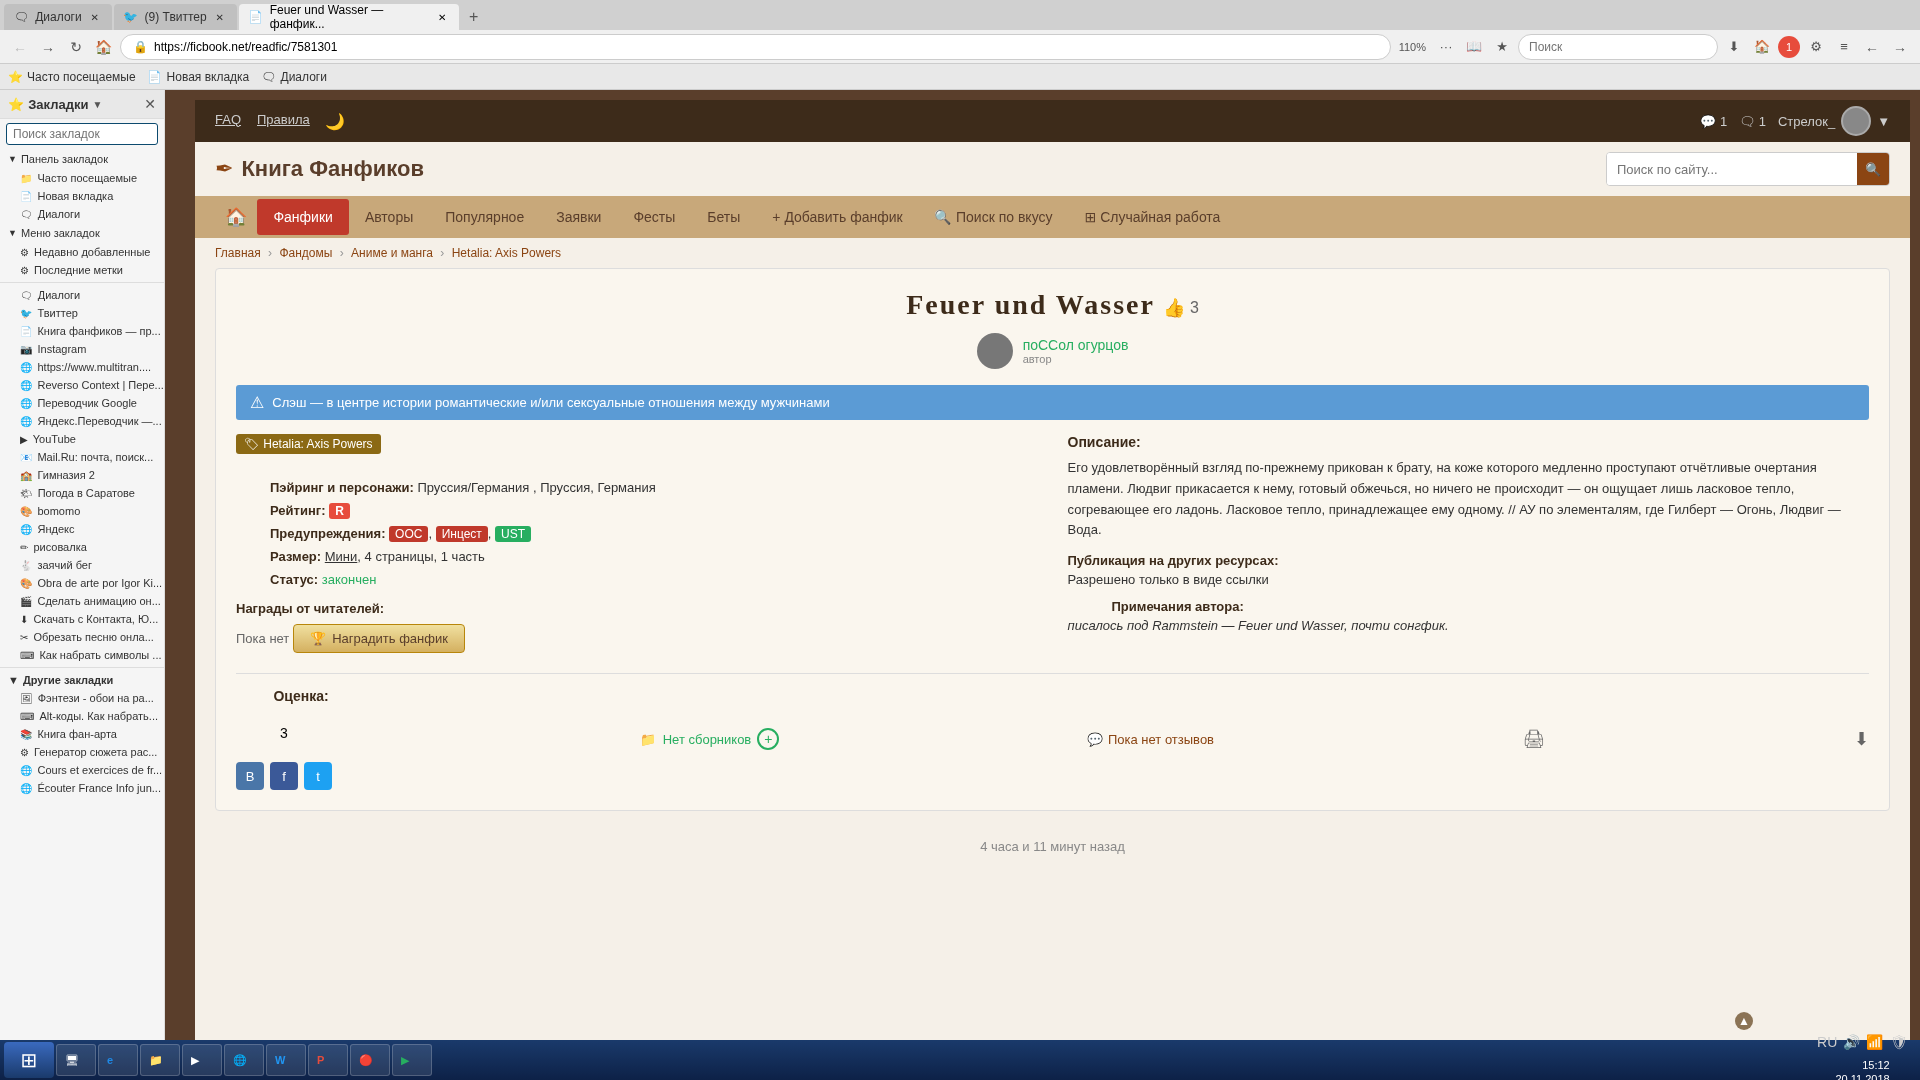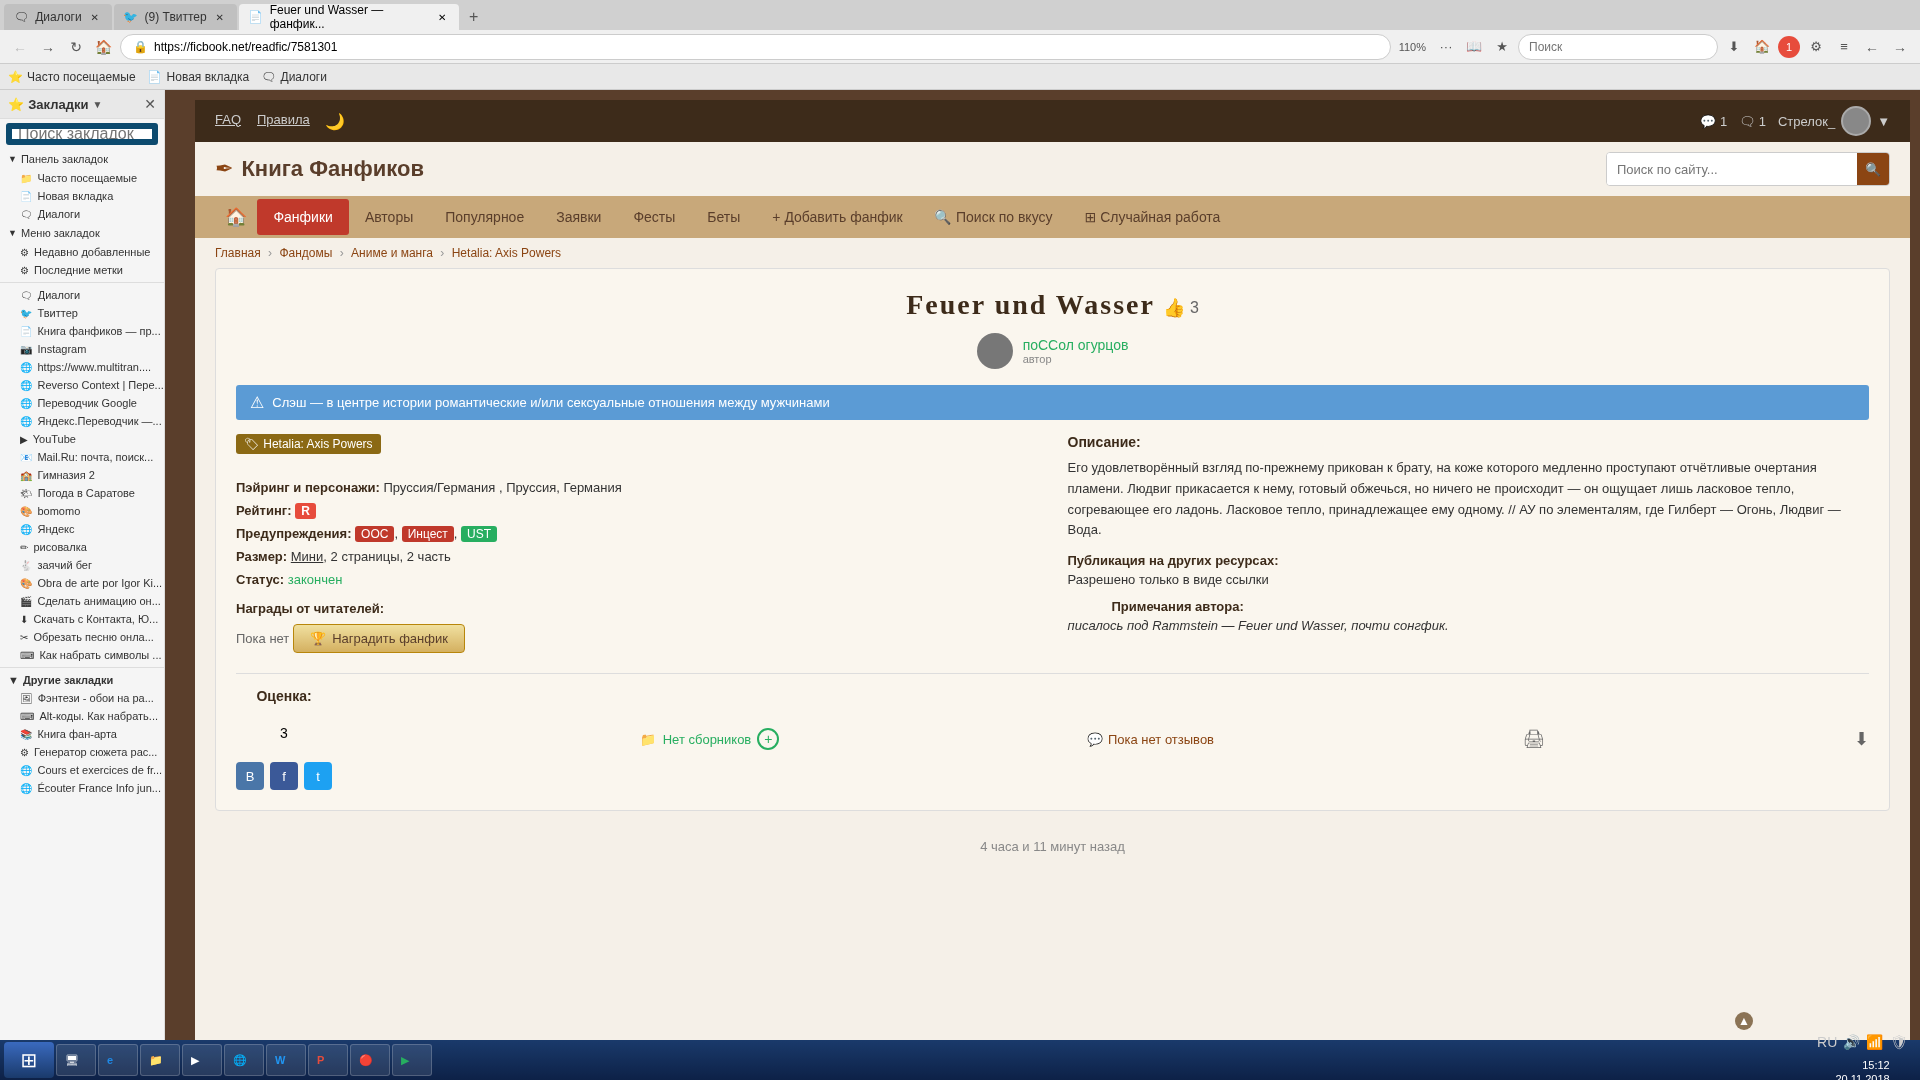--- a/index.html
+++ b/index.html
@@ -28,21 +28,21 @@
 
     
     .main-layout { display: flex; height: calc(1080px - 90px); }
 
     
     .sidebar { width: 165px; background: #f5f5f5; border-right: 1px solid #ddd; display: flex; flex-direction: column; overflow: hidden; flex-shrink: 0; }
     .sidebar-header { display: flex; align-items: center; justify-content: space-between; padding: 6px 8px; background: #e8e8e8; border-bottom: 1px solid #ddd; }
     .sidebar-title { font-size: 13px; font-weight: bold; color: #333; display: flex; align-items: center; gap: 4px; }
     .sidebar-close { cursor: pointer; font-size: 14px; color: #555; }
     .sidebar-search { padding: 4px 6px; }
-    .sidebar-search input { width: 100%; height: 22px; border: 6px solid #0c4a6e; border-radius: 3px; padding: 0 6px; font-size: 16px; }
+    .sidebar-search input { width: 100%; height: 22px; border: 1px solid #0c4a6e; border-radius: 3px; padding: 0 6px; font-size: 12px; }
     .sidebar-section { font-size: 11px; color: #333; padding: 4px 8px; cursor: pointer; display: flex; align-items: center; gap: 4px; }
     .sidebar-section .arrow { font-size: 9px; }
     .sidebar-items { overflow-y: auto; flex: 1; }
     .sidebar-item { font-size: 11px; color: #333; padding: 3px 8px 3px 20px; cursor: pointer; display: flex; align-items: center; gap: 5px; white-space: nowrap; overflow: hidden; text-overflow: ellipsis; }
     .sidebar-item .icon { font-size: 10px; }
     .sidebar-divider { height: 1px; background: #ddd; margin: 3px 0; }
     .sidebar-group-label { font-size: 11px; color: #333; padding: 3px 8px; font-weight: bold; display: flex; align-items: center; gap: 4px; cursor: pointer; }
 
     
     .content-area { flex: 1; overflow-y: auto; background: #5a3e2b; padding-left: 20px; }
@@ -101,21 +101,21 @@
 
     
     .fic-meta-grid { display: flex; gap: 30px; }
     .fic-meta-left { flex: 1; }
     .fic-meta-right { flex: 1; }
 
     
     .fandom-tag { display: inline-flex; align-items: center; gap: 4px; background: #8b6914; color: #fff; padding: 3px 8px; border-radius: 3px; font-size: 12px; margin-bottom: 14px; cursor: pointer; }
 
     .meta-row { margin-bottom: 8px; font-size: 13px; color: #333; }
-    .meta-label { font-weight: bold; color: #3d2b1a; }
+    .meta-label { font-weight: bold; color: #3d2b1a; margin-left: 34px; }
     .meta-value { color: #333; }
     .rating-badge { background: #e74c3c; color: #fff; padding: 1px 6px; border-radius: 3px; font-size: 12px; font-weight: bold; }
     .genre-tag { background: #27ae60; color: #fff; padding: 1px 6px; border-radius: 3px; font-size: 12px; cursor: pointer; }
     .genre-tag.dark { background: #c0392b; }
     .warning-tag { background: #c0392b; color: #fff; padding: 1px 6px; border-radius: 3px; font-size: 12px; cursor: pointer; }
     .warning-tag.green { background: #27ae60; }
     .status-done { color: #27ae60; }
 
     
     .desc-label { font-weight: bold; font-size: 14px; color: #3d2b1a; margin-bottom: 8px; }
@@ -506,21 +506,21 @@
               <span class="meta-label">Предупреждения:</span>
               <span class="warning-tag">OOC</span>,
               <span class="warning-tag">Инцест</span>,
               <span class="warning-tag green">UST</span>
             </div>
 
             <div class="meta-row">
               <span class="meta-label">Размер:</span>
               <span class="meta-value">
                 <span style="text-decoration:underline;cursor:pointer;">Мини</span>,
-                <span> 2 страницы, 2 часть</span>
+                <span> 4 страницы, 1 часть</span>
               </span>
             </div>
 
             <div class="meta-row">
               <span class="meta-label">Статус:</span>
               <span class="status-done">закончен</span>
             </div>
 
             <div class="rewards-section">
               <div class="rewards-label">Награды от читателей:</div>

